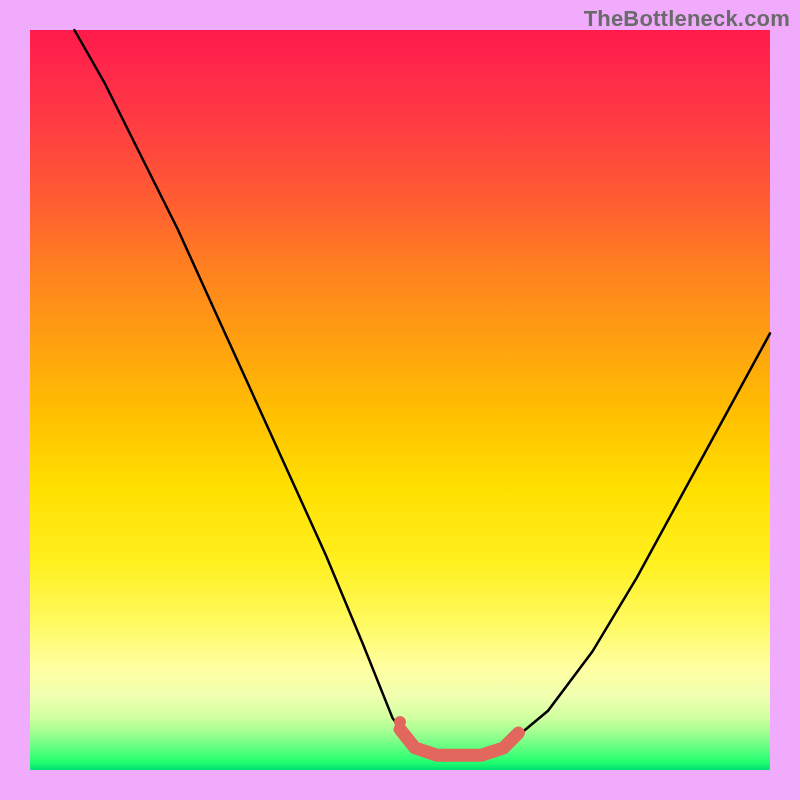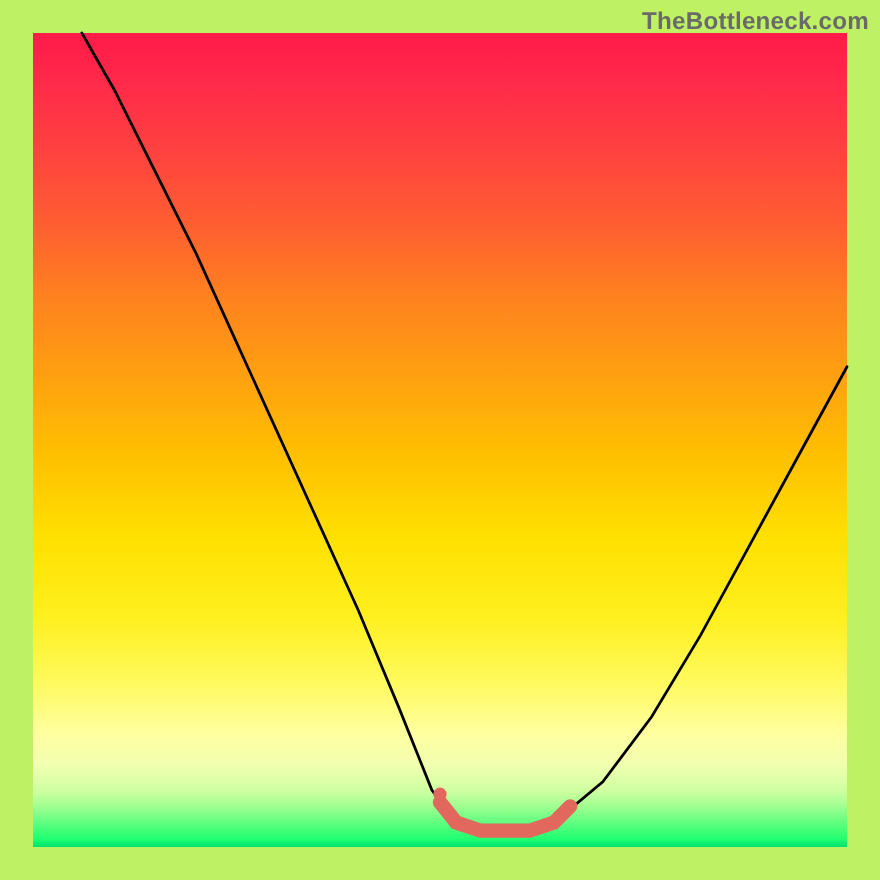--- a/index.html
+++ b/index.html
@@ -1,17 +1,17 @@
 <!DOCTYPE html>
 <html><head>
 <meta charset="utf-8">
 <style>
   * { margin: 0; padding: 0; box-sizing: border-box; }
   html, body { width: 800px; height: 800px; overflow: hidden; background: #000; }
-  .container { position: relative; width: 800px; height: 800px; background: #bef264; }
+  .container { position: relative; width: 800px; height: 800px; background: #f0abfc; }
   .plot-area {
     position: absolute;
     left: 30px;
     top: 30px;
     width: 740px;
     height: 740px;
     background: linear-gradient(to bottom,
       #ff1a4a 0%,
       #ff2a4a 6%,
       #ff4040 14%,

